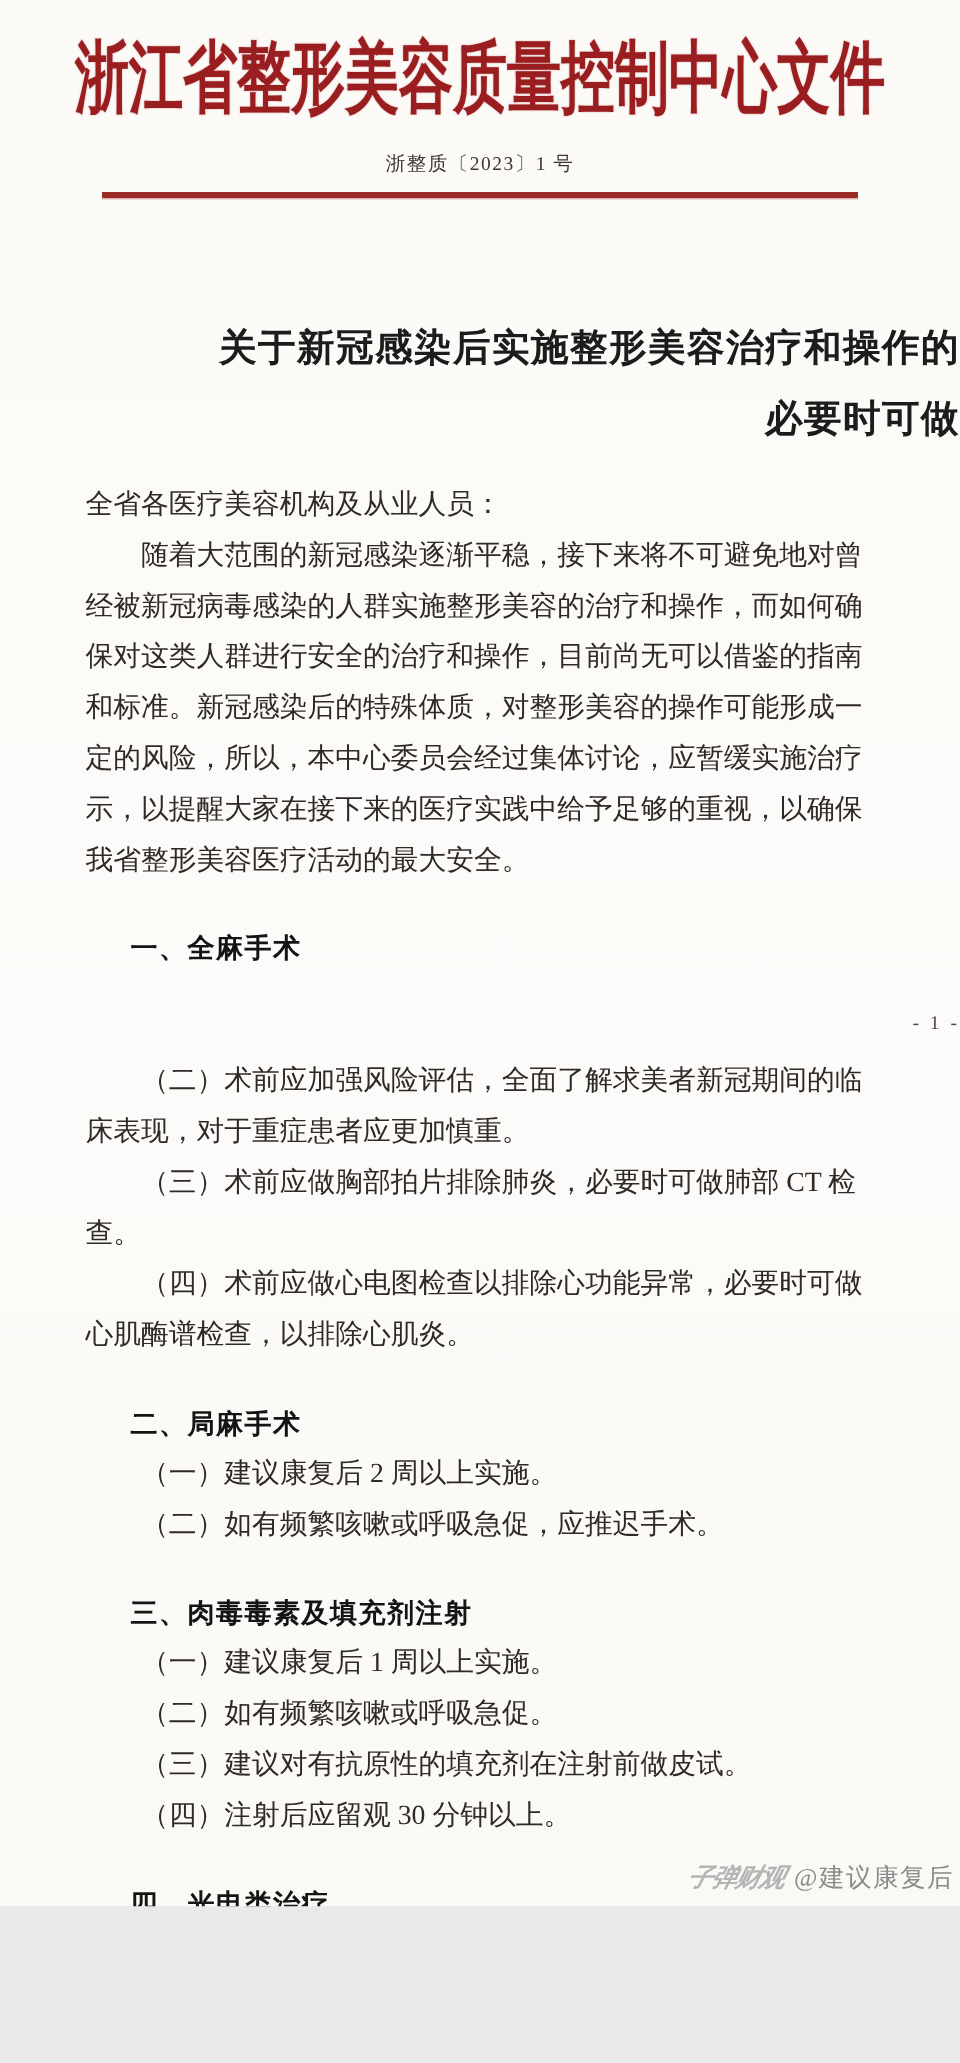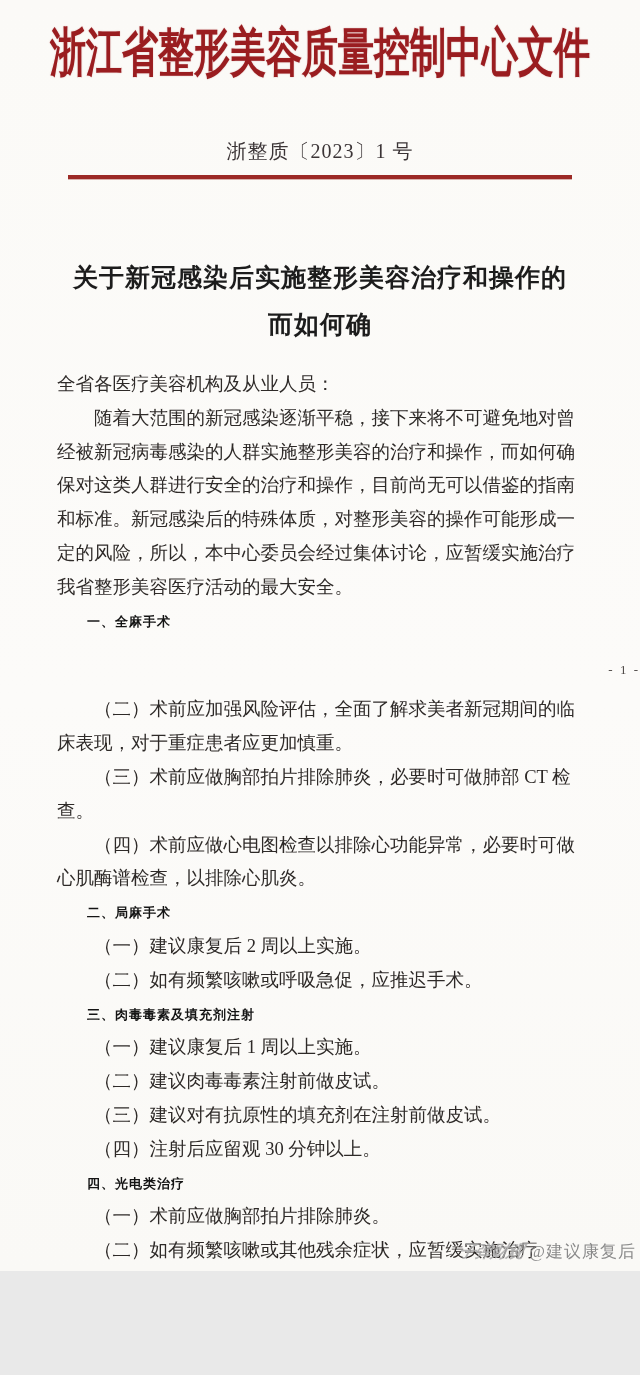--- a/index.html
+++ b/index.html
@@ -19,36 +19,36 @@
     font-size:36px;
     font-weight:bold;
     color:#9a1d20;
     letter-spacing:0px;
     white-space:nowrap;
     transform:scaleY(1.45);
     transform-origin:center top;
     text-shadow:0 0 1px rgba(154,29,32,.45);
   }
   .doc-number{
-    margin-top:64px;
+    margin-top:26px;
     text-align:center;
-    font-size:20px;
+    font-size:13px;
     letter-spacing:1px;
     color:#3b3436;
   }
   .red-rule{
     height:4px;
     background:#9c2a26;
     margin:10px 68px 0 68px;
     box-shadow:0 1px 0 rgba(156,42,38,.35);
   }
   .doc-title{
     margin-top:77px;
-    text-align:center;
-    font-family:Liberation Mono, monospace;
+    text-align:right;
+    font-family:Liberation Serif, serif;
     font-weight:bold;
     font-size:25px;
     line-height:47px;
     color:#1c1c1c;
     letter-spacing:1px;
   }
   .body{
     margin-top:18px;
     padding-left:57px;
     font-size:18.5px;
@@ -59,23 +59,24 @@
     white-space:nowrap;
     color:#2e2a28;
   }
   .line.salutation{padding-left:0;}
   .line.flush{padding-left:0;}
   .line.indent{padding-left:37px;}
   .line.heading{
     padding-left:30px;
     font-family:"Liberation Sans", sans-serif;
     font-weight:bold;
-    font-size:13px;
+    font-size:18px;
     color:#141414;
     letter-spacing:1px;
+    margin-top:25px;
   }
   .line.pagebreak{
     height:16px;
     line-height:16px;
     margin:24px 0 15px 0;
     text-align:right;
     padding-right:0;
     font-size:13px;
     letter-spacing:2px;
     color:#4f4a48;
@@ -109,45 +110,46 @@
 <div class="page">
 
   <div class="org-title">浙江省整形美容质量控制中心文件</div>
 
   <div class="doc-number">浙整质〔2023〕1 号</div>
 
   <div class="red-rule"></div>
 
   <div class="doc-title">
     <div>关于新冠感染后实施整形美容治疗和操作的</div>
-    <div>而如何确</div>
+    <div>必要时可做</div>
   </div>
 
   <div class="body">
       <div class="line salutation">全省各医疗美容机构及从业人员：</div>
       <div class="line indent">随着大范围的新冠感染逐渐平稳，接下来将不可避免地对曾</div>
       <div class="line flush">经被新冠病毒感染的人群实施整形美容的治疗和操作，而如何确</div>
       <div class="line flush">保对这类人群进行安全的治疗和操作，目前尚无可以借鉴的指南</div>
       <div class="line flush">和标准。新冠感染后的特殊体质，对整形美容的操作可能形成一</div>
       <div class="line flush">定的风险，所以，本中心委员会经过集体讨论，应暂缓实施治疗</div>
+      <div class="line flush">示，以提醒大家在接下来的医疗实践中给予足够的重视，以确保</div>
       <div class="line flush">我省整形美容医疗活动的最大安全。</div>
       <div class="line heading">一、全麻手术</div>
       <div class="line pagebreak">- 1 -</div>
       <div class="line indent">（二）术前应加强风险评估，全面了解求美者新冠期间的临</div>
       <div class="line flush">床表现，对于重症患者应更加慎重。</div>
       <div class="line indent">（三）术前应做胸部拍片排除肺炎，必要时可做肺部 CT 检</div>
       <div class="line flush">查。</div>
       <div class="line indent">（四）术前应做心电图检查以排除心功能异常，必要时可做</div>
       <div class="line flush">心肌酶谱检查，以排除心肌炎。</div>
       <div class="line heading">二、局麻手术</div>
       <div class="line indent">（一）建议康复后 2 周以上实施。</div>
       <div class="line indent">（二）如有频繁咳嗽或呼吸急促，应推迟手术。</div>
       <div class="line heading">三、肉毒毒素及填充剂注射</div>
       <div class="line indent">（一）建议康复后 1 周以上实施。</div>
-      <div class="line indent">（二）建议肉毒毒素注射前做皮试。</div>
+      <div class="line indent">（二）如有频繁咳嗽或呼吸急促。</div>
       <div class="line indent">（三）建议对有抗原性的填充剂在注射前做皮试。</div>
       <div class="line indent">（四）注射后应留观 30 分钟以上。</div>
       <div class="line heading">四、光电类治疗</div>
       <div class="line indent">（一）术前应做胸部拍片排除肺炎。</div>
       <div class="line indent">（二）如有频繁咳嗽或其他残余症状，应暂缓实施治疗</div>
     </div>
 
   <div class="watermark">
     <span class="logo">子弹财观</span>
     <span class="handle">@建议康复后</span>

